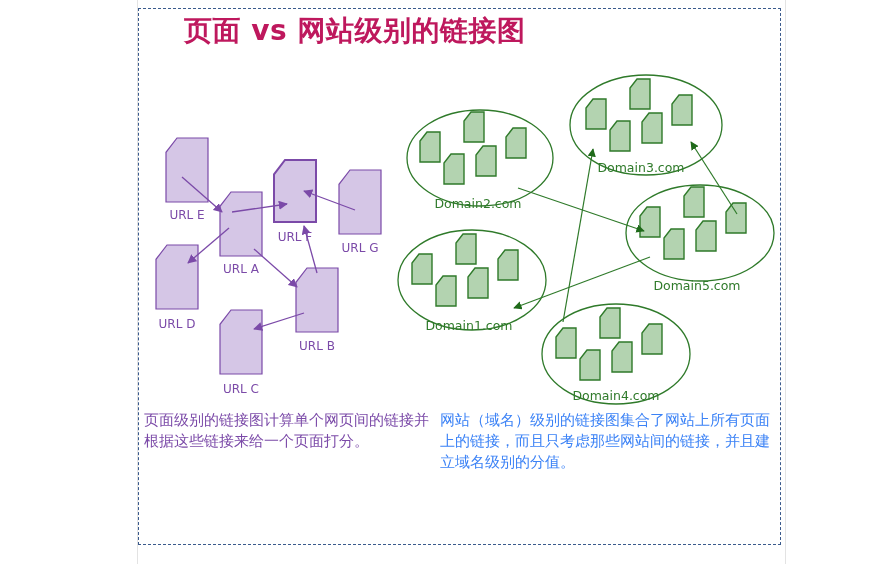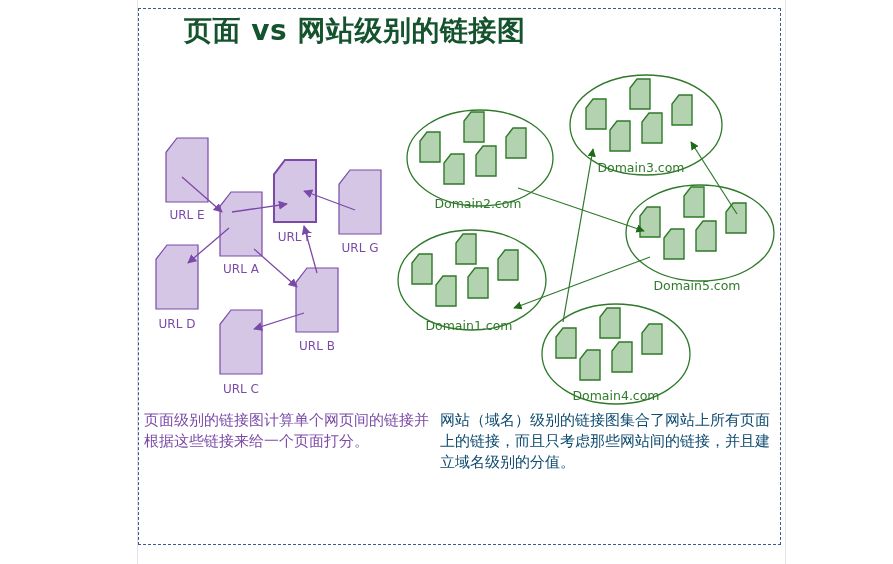--- a/index.html
+++ b/index.html
@@ -1,24 +1,24 @@
 <!DOCTYPE html>
 <html><head>
 <meta charset="utf-8">
 <style>
   html, body { margin: 0; padding: 0; background: #ffffff; }
   body { width: 893px; height: 564px; position: relative; overflow: hidden; font-family: "DejaVu Sans", sans-serif; }
   .page-edge-left { position: absolute; left: 137px; top: 0; width: 1px; height: 564px; background: #e3e3e3; }
   .page-edge-right { position: absolute; left: 785px; top: 0; width: 1px; height: 564px; background: #e3e3e3; }
   .frame { position: absolute; left: 138px; top: 8px; width: 643px; height: 537px; border: 1px dashed #3a5a8c; box-sizing: border-box; }
-  .title { position: absolute; left: 184px; top: 12px; font-size: 28px; font-weight: bold; color: #14532d; letter-spacing: 0.5px; white-space: nowrap; font-family: "DejaVu Sans", sans-serif; }
+  .title { position: absolute; left: 184px; top: 12px; font-size: 28px; font-weight: bold; color: #be185d; letter-spacing: 0.5px; white-space: nowrap; font-family: "DejaVu Sans", sans-serif; }
   svg.diagram { position: absolute; left: 0; top: 0; }
   .cap { position: absolute; font-size: 15px; line-height: 21px; }
   .cap-left { left: 144px; top: 410px; width: 290px; color: #7b4aa8; }
-  .cap-right { left: 440px; top: 410px; width: 340px; color: #0c4a6e; }
+  .cap-right { left: 440px; top: 410px; width: 340px; color: #3b82f6; }
   .url-label { font-family: "DejaVu Sans", sans-serif; font-size: 12px; fill: #7b4aa8; }
   .dom-label { font-family: "DejaVu Sans", sans-serif; font-size: 12.5px; fill: #2f7a2a; }
 </style>
 </head>
 <body>
 
 <div class="page-edge-left"></div>
 <div class="page-edge-right"></div>
 <div class="frame"></div>
 

